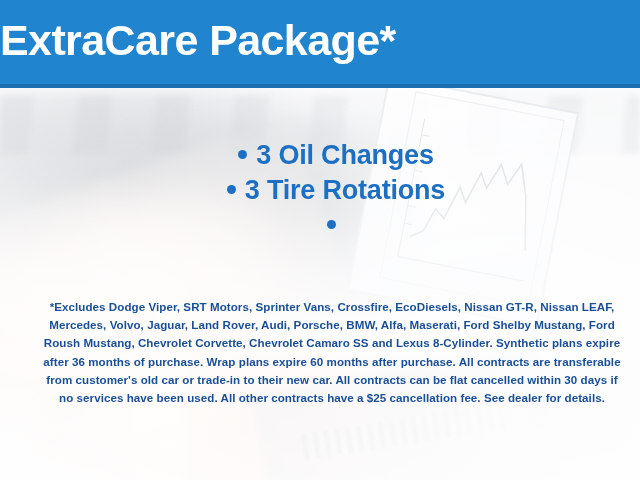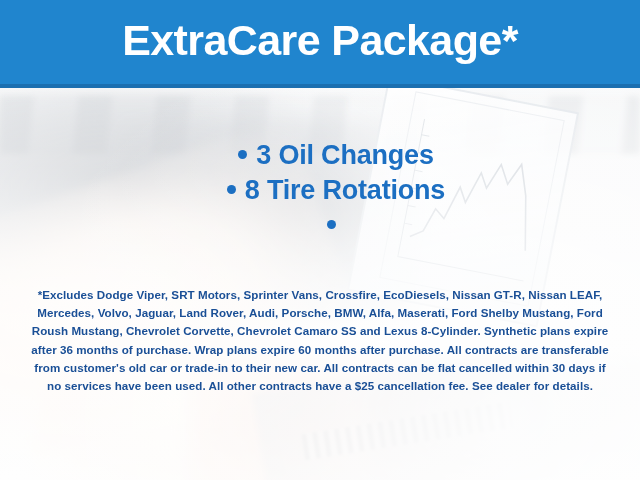--- a/index.html
+++ b/index.html
@@ -130,21 +130,21 @@
   .banner {
     position: absolute;
     left: 0; top: 0;
     width: 640px;
     height: 88px;
     background: #2085ce;
     border-bottom: 4px solid #1b6fb0;
     box-sizing: border-box;
     display: flex;
     align-items: center;
-    justify-content: center;
+    justify-content: flex-start;
     z-index: 5;
   }
   .banner-title {
     color: #ffffff;
     font-size: 43px;
     font-weight: bold;
     letter-spacing: -0.6px;
     line-height: 1;
     margin: 0;
     padding: 0 0 3px 0;
@@ -185,21 +185,21 @@
     position: absolute;
     left: 28px; top: 286px;
     width: 584px;
     z-index: 4;
     color: #1a4f96;
     font-size: 11.6px;
     font-weight: bold;
     line-height: 18.2px;
     letter-spacing: 0.05px;
     text-align: center;
-    margin: 0;
+    margin: 12px;
   }
 </style>
 </head>
 <body>
 
 <div id="promo-card">
 
   <div class="bg-photo">
     <div class="bg-layer bg-slats"></div>
     <div class="bg-layer bg-engine-a"></div>
@@ -231,21 +231,21 @@
 
   <div class="banner">
     <h1 class="banner-title">ExtraCare Package*</h1>
   </div>
 
   <ul class="bullets">
     <li class="bullet-item">
       <span class="bullet-dot"></span><span>3 Oil Changes</span>
     </li>
     <li class="bullet-item">
-      <span class="bullet-dot"></span><span>8 Tire Rotations</span>
+      <span class="bullet-dot"></span><span>3 Tire Rotations</span>
     </li>
     <li class="bullet-item">
       <span class="bullet-dot"></span>
     </li>
   </ul>
 
   <p class="disclaimer">*Excludes Dodge Viper, SRT Motors, Sprinter Vans, Crossfire, EcoDiesels, Nissan GT-R, Nissan LEAF, Mercedes, Volvo, Jaguar, Land Rover, Audi, Porsche, BMW, Alfa, Maserati, Ford Shelby Mustang, Ford Roush Mustang, Chevrolet Corvette, Chevrolet Camaro SS and Lexus 8-Cylinder. Synthetic plans expire after 36 months of purchase. Wrap plans expire 60 months after purchase. All contracts are transferable from customer's old car or trade-in to their new car. All contracts can be flat cancelled within 30 days if no services have been used. All other contracts have a $25 cancellation fee. See dealer for details.</p>
 
 </div>
 

